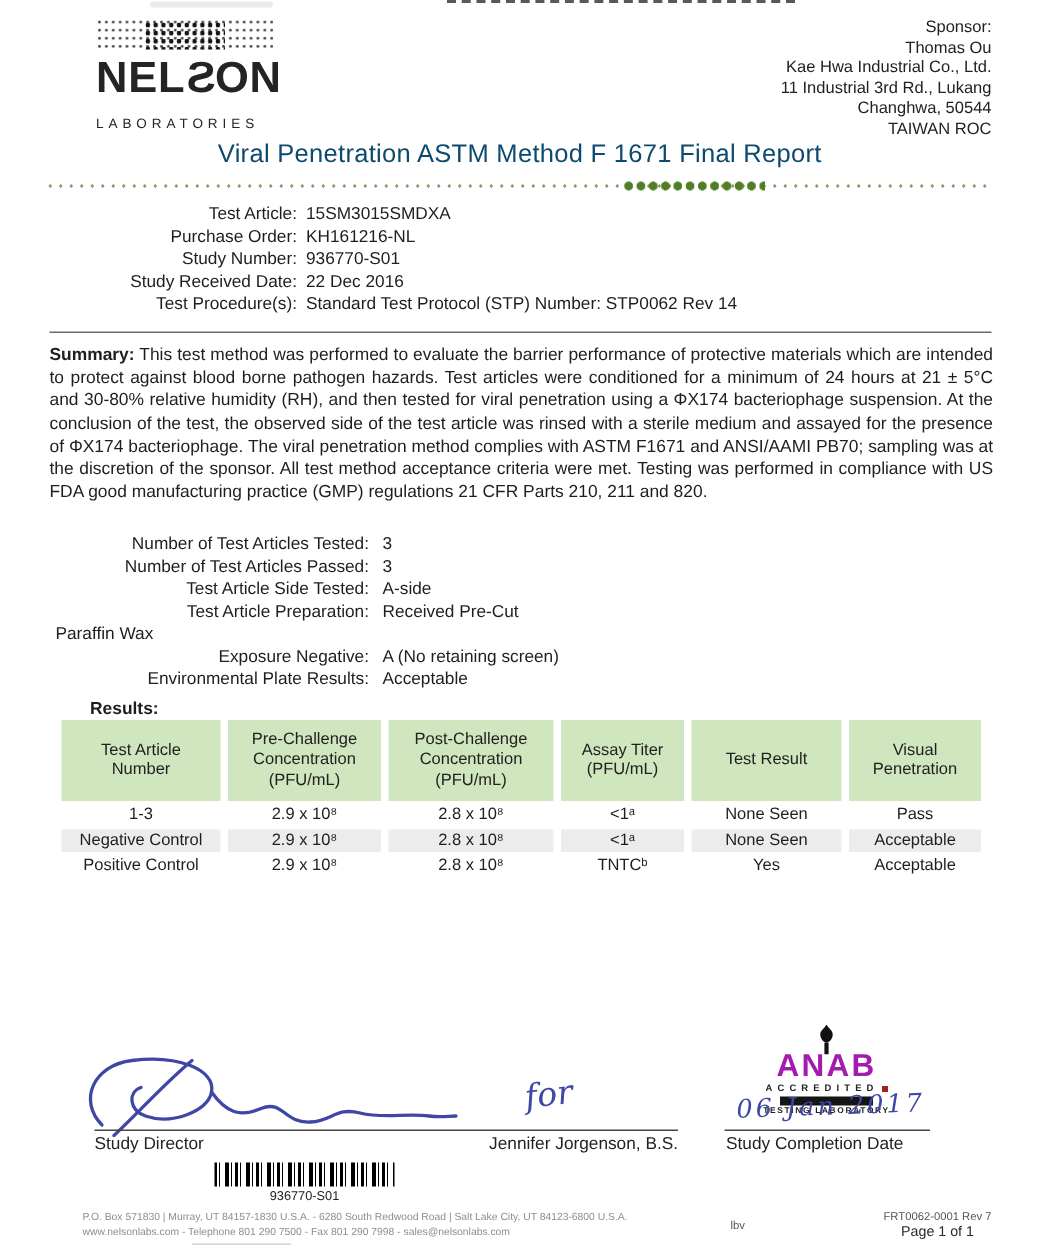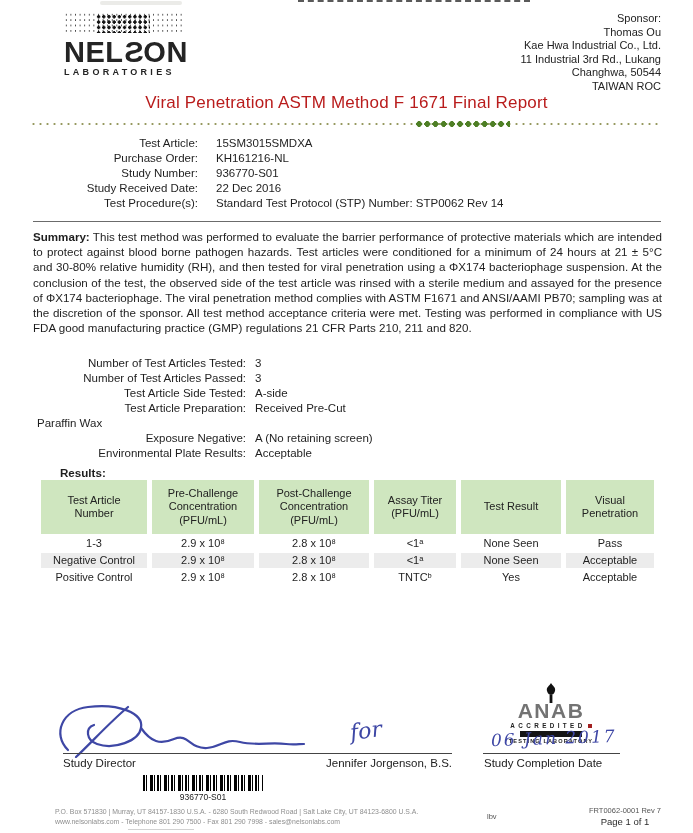--- a/index.html
+++ b/index.html
@@ -14,40 +14,40 @@
   
   .logo{position:absolute;top:12px;left:64px;width:126px;}
   .logo-dots{position:relative;height:23px;width:118px;margin-bottom:3px;
     background-image:radial-gradient(circle,#4a4a4a 0.8px,transparent 1px);
     background-size:4.6px 5.4px;}
   .logo-dots::after{content:"";position:absolute;left:27%;top:8%;width:46%;height:84%;
     background-image:radial-gradient(circle,#141414 1.5px,transparent 1.7px);
     background-size:5.2px 5.4px;}
   .logo-name{font-size:29px;font-weight:bold;letter-spacing:0.5px;color:#242424;line-height:28px;}
   .logo-name .mirror{display:inline-block;transform:scaleX(-1);}
-  .logo-sub{font-size:9px;font-weight:bold;letter-spacing:3.3px;color:#242424;margin-top:1px;}
+  .logo-sub{font-size:9px;font-weight:normal;letter-spacing:3.3px;color:#242424;margin-top:11px;}
 
   
   .sponsor{position:absolute;top:12px;right:32px;text-align:right;font-size:11px;line-height:13.5px;color:#222;}
 
   
-  .title{position:absolute;top:93px;left:0;width:100%;text-align:center;font-size:17px;letter-spacing:.2px;color:#b91c1c;}
+  .title{position:absolute;top:93px;left:0;width:100%;text-align:center;font-size:17px;letter-spacing:.2px;color:#0c4a6e;}
   .divider{position:absolute;top:119px;left:30px;right:32px;height:10px;}
   .divider .base{position:absolute;left:0;right:0;top:1px;height:8px;
     background-image:radial-gradient(circle,#96995f 1px,transparent 1.2px);
     background-size:7px 8px;background-position:0 50%;}
   .divider .cluster{position:absolute;left:61%;width:15%;top:0;height:10px;
     background-image:radial-gradient(circle,#4e7f25 2.8px,transparent 3px);
     background-size:8.2px 10px;background-position:0 50%;}
 
   
   .test-info{position:absolute;top:136px;left:36px;right:32px;font-size:11.5px;line-height:15px;}
   .ti-row{display:flex;}
   .ti-label{width:162px;text-align:right;flex:none;}
-  .ti-value{margin-left:18px;}
+  .ti-value{margin-left:6px;}
 
   .rule{position:absolute;top:221px;left:33px;right:32px;border-top:1px solid #6b6b6b;}
 
   
   .summary{position:absolute;top:229px;left:33px;right:31px;font-size:11.6px;line-height:15.2px;text-align:justify;}
   .sum-label{font-weight:bold;}
 
   
   .parameters{position:absolute;top:356px;left:28px;font-size:11.5px;line-height:15px;}
   .p-row{display:flex;}
@@ -68,21 +68,21 @@
   
   .sig-svg{position:absolute;left:56px;top:700px;}
   .for-text{position:absolute;left:350px;top:718px;font-size:22px;font-style:italic;color:#3e47a5;
     transform:rotate(-7deg);font-family:"DejaVu Serif",serif;}
   .sig-line{position:absolute;top:753px;left:63px;width:389px;border-top:1.5px solid #444;}
   .sig-labels{position:absolute;top:757px;left:63px;width:389px;display:flex;justify-content:space-between;font-size:11.5px;color:#222;}
 
   
   .anab{position:absolute;left:501px;top:683px;width:100px;text-align:center;}
   .torch{display:block;margin:0 auto -3px;}
-  .anab-name{font-size:21px;font-weight:bold;letter-spacing:1.5px;line-height:21px;color:#737373;}
+  .anab-name{font-size:21px;font-weight:bold;letter-spacing:1.5px;line-height:21px;color:#a21caf;}
   .anab-accredited{display:flex;align-items:center;justify-content:center;font-size:6.3px;
     letter-spacing:3.4px;font-weight:bold;color:#222;margin-top:1px;}
   .anab-accredited::after{content:"";width:4px;height:4px;background:#a22020;margin-left:2px;}
   .anab-bar{width:62px;height:6px;background:#151515;margin:2px auto 1px;}
   .anab-tagline{font-size:5.6px;font-weight:bold;letter-spacing:1.1px;color:#222;}
 
   
   .date-value{position:absolute;left:491px;top:728px;font-size:17px;font-style:italic;letter-spacing:2px;
     color:#3e47a5;transform:rotate(-2deg);font-family:"DejaVu Serif",serif;white-space:nowrap;}
   .date-line{position:absolute;top:753px;left:483px;width:137px;border-top:1.5px solid #444;}

